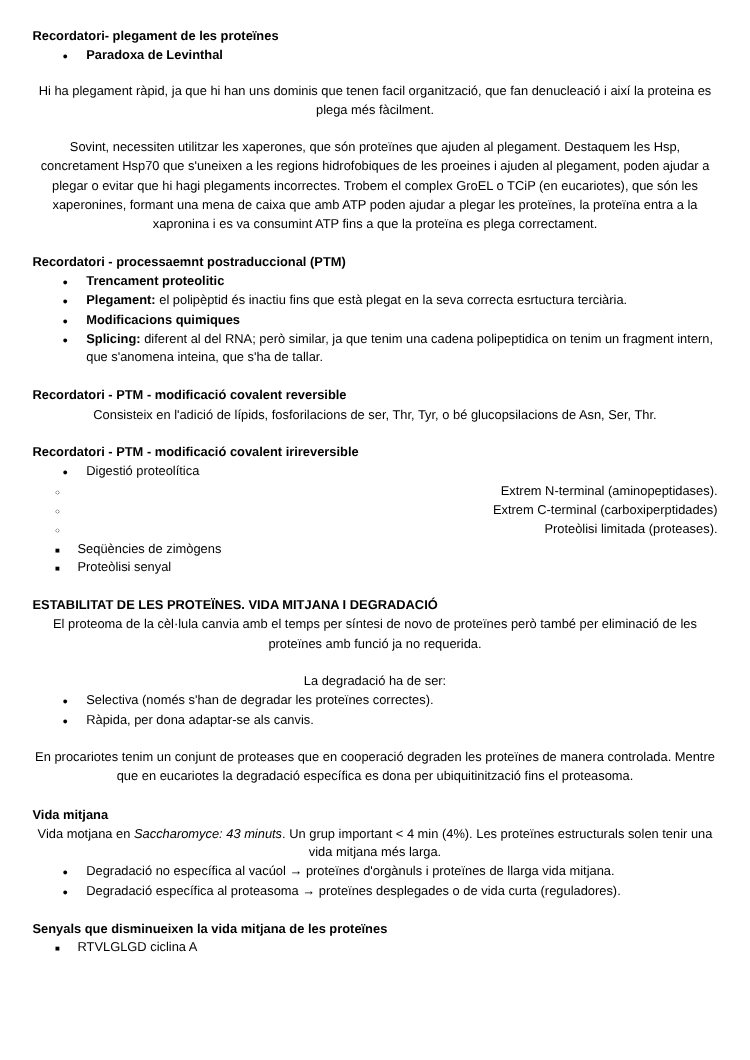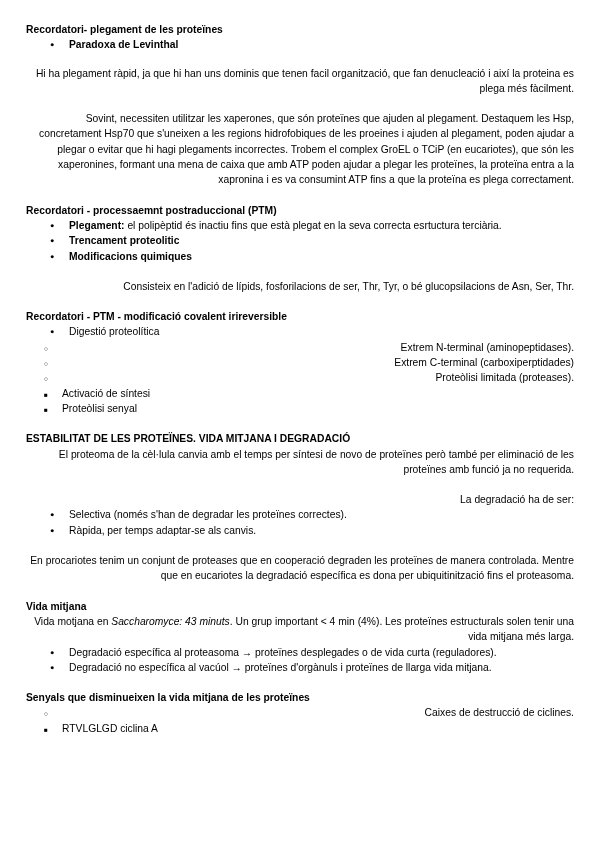--- a/index.html
+++ b/index.html
@@ -33,21 +33,21 @@
     line-height: 15.3px;
     font-weight: bold;
     margin: 0;
     padding: 0;
   }
   p.para {
     margin: 0;
     padding: 0;
     font-size: 10.3px;
     line-height: 15.3px;
-    text-align: right;
+    text-align: center;
   }
   .gap-md { height: 13px; }
   .gap-lg { height: 15px; }
 
   ul.lvl1, ul.lvl2, ul.lvl3 {
     margin: 0;
     padding: 0;
     list-style: none;
   }
   ul.lvl1 > li,
@@ -102,71 +102,70 @@
     </ul>
     <div class="gap-md"></div>
     <p class="para">Hi ha plegament ràpid, ja que hi han uns dominis que tenen facil organització, que fan denucleació i així la proteina es plega més fàcilment.</p>
     <div class="gap-lg"></div>
     <p class="para">Sovint, necessiten utilitzar les xaperones, que són proteïnes que ajuden al plegament. Destaquem les Hsp, concretament Hsp70 que s'uneixen a les regions hidrofobiques de les proeines i ajuden al plegament, poden ajudar a plegar o evitar que hi hagi plegaments incorrectes. Trobem el complex GroEL o TCiP (en eucariotes), que són les xaperonines, formant una mena de caixa que amb ATP poden ajudar a plegar les proteïnes, la proteïna entra a la xapronina i es va consumint ATP fins a que la proteïna es plega correctament.</p>
 
     <div class="gap-lg"></div>
 
     <h2 class="sec-head">Recordatori - processaemnt postraduccional (PTM)</h2>
     <ul class="lvl1">
+      <li class="bold-item"><span>Trencament proteolitic</span><span class="rest"></span></li>
       <li class="bold-item"><span>Plegament:</span><span class="rest"> el polipèptid és inactiu fins que està plegat en la seva correcta esrtuctura terciària.</span></li>
-      <li class="bold-item"><span>Trencament proteolitic</span><span class="rest"></span></li>
       <li class="bold-item"><span>Modificacions quimiques</span><span class="rest"></span></li>
+      <li class="bold-item"><span>Splicing:</span><span class="rest"> diferent al del RNA; però similar, ja que tenim una cadena polipeptidica on tenim un fragment intern, que s'anomena inteina, que s'ha de tallar.</span></li>
     </ul>
 
     <div class="gap-lg"></div>
 
+    <h2 class="sec-head">Recordatori - PTM - modificació covalent reversible</h2>
     <p class="para">Consisteix en l'adició de lípids, fosforilacions de ser, Thr, Tyr, o bé glucopsilacions de Asn, Ser, Thr.</p>
 
     <div class="gap-lg"></div>
 
     <h2 class="sec-head">Recordatori - PTM - modificació covalent irireversible</h2>
     <ul class="lvl1">
       <li><span>Digestió proteolítica</span></li>
     </ul>
     <ul class="lvl2">
       <li>Extrem N-terminal  (aminopeptidases).</li>
       <li>Extrem C-terminal (carboxiperptidades)</li>
       <li>Proteòlisi limitada (proteases).</li>
     </ul>
     <ul class="lvl3">
-      <li>Activació de síntesi</li>
+      <li>Seqüències de zimògens</li>
       <li>Proteòlisi senyal</li>
     </ul>
 
     <div class="gap-lg"></div>
 
     <h1 class="sec-head">ESTABILITAT DE LES PROTEÏNES. VIDA MITJANA I DEGRADACIÓ</h1>
     <p class="para">El proteoma de la cèl·lula canvia amb el temps per síntesi de novo de proteïnes però també per eliminació de les proteïnes amb funció ja no requerida.</p>
     <div class="gap-lg"></div>
     <p class="para">La degradació ha de ser:</p>
     <ul class="lvl1">
       <li>Selectiva (només s'han de degradar les proteïnes correctes).</li>
-      <li>Ràpida, per temps adaptar-se als canvis.</li>
+      <li>Ràpida, per dona adaptar-se als canvis.</li>
     </ul>
     <div class="gap-lg"></div>
     <p class="para">En procariotes tenim un conjunt de proteases que en cooperació degraden les proteïnes de manera controlada. Mentre que en eucariotes la degradació específica es dona per ubiquitinització fins el proteasoma.</p>
 
     <div class="gap-lg"></div>
 
     <h2 class="sec-head">Vida mitjana</h2>
     <p class="para"><span>Vida motjana en </span><span class="i">Saccharomyce: 43 minuts</span><span>. Un grup important &lt; 4 min (4%). Les proteïnes estructurals solen tenir una vida mitjana més larga.</span></p>
     <ul class="lvl1">
+      <li>Degradació no específica al vacúol → proteïnes d'orgànuls i proteïnes de llarga vida mitjana.</li>
       <li>Degradació específica al proteasoma → proteïnes desplegades o de vida curta (reguladores).</li>
-      <li>Degradació no específica al vacúol → proteïnes d'orgànuls i proteïnes de llarga vida mitjana.</li>
     </ul>
 
     <div class="gap-lg"></div>
 
     <h2 class="sec-head">Senyals que disminueixen la vida mitjana de les proteïnes</h2>
-    <ul class="lvl2">
-      <li>Caixes de destrucció de ciclines.</li>
-    </ul>
     <ul class="lvl3">
       <li>RTVLGLGD ciclina A</li>
     </ul>
 
   </div>
 </div>
 
 </body></html>

